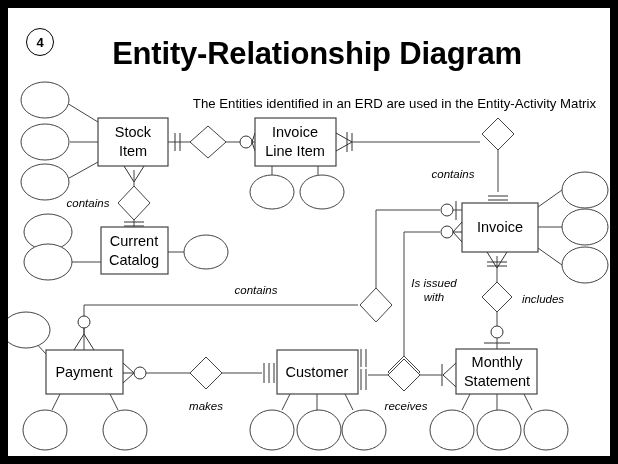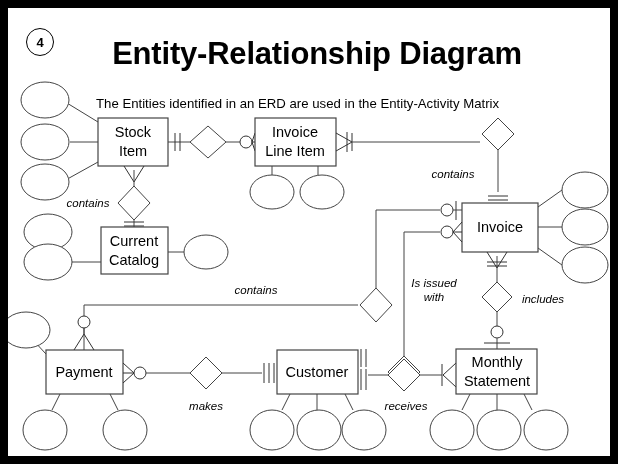--- a/index.html
+++ b/index.html
@@ -60,20 +60,21 @@
   }
   .subtitle {
     position: absolute;
     left: 88px;
     top: 88px;
     width: 500px;
     font-size: 13.2px;
     color: #000;
     z-index: 4;
     white-space: nowrap;
+    text-align: right;
   }
   text.entity-label {
     font-family: "Liberation Sans", sans-serif;
     font-size: 14.5px;
     fill: #000;
     text-anchor: middle;
     dominant-baseline: middle;
   }
   text.rel-label {
     font-family: "Liberation Sans", sans-serif;

